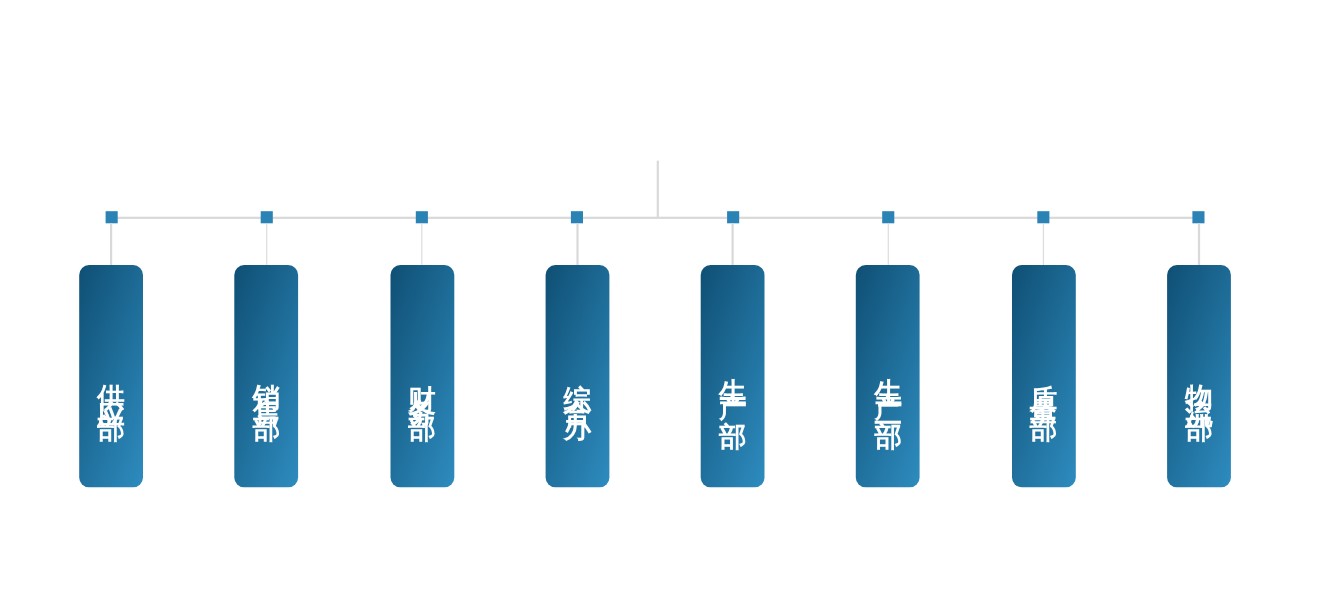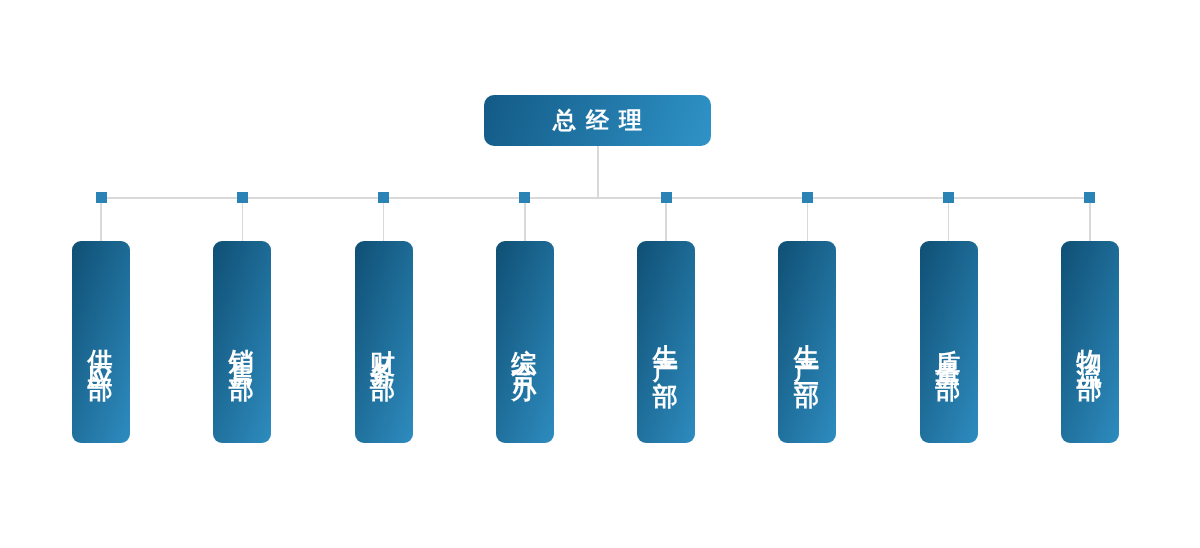--- a/index.html
+++ b/index.html
@@ -99,23 +99,20 @@
 </style>
 </head>
 <body>
 
 <div class="canvas">
 
   <div class="h-line"></div>
 
   <div class="root-stub"></div>
 
-  <div class="root-box">
-    <span class="root-label">总经理</span>
-  </div>
 
   <div class="dept-row">
     <div class="dept-col">
       <div class="node-square"></div>
       <div class="dept-stub"></div>
       <div class="dept-box">
         <span class="dept-label">供应部</span>
       </div>
     </div>
   <div class="dept-col">

